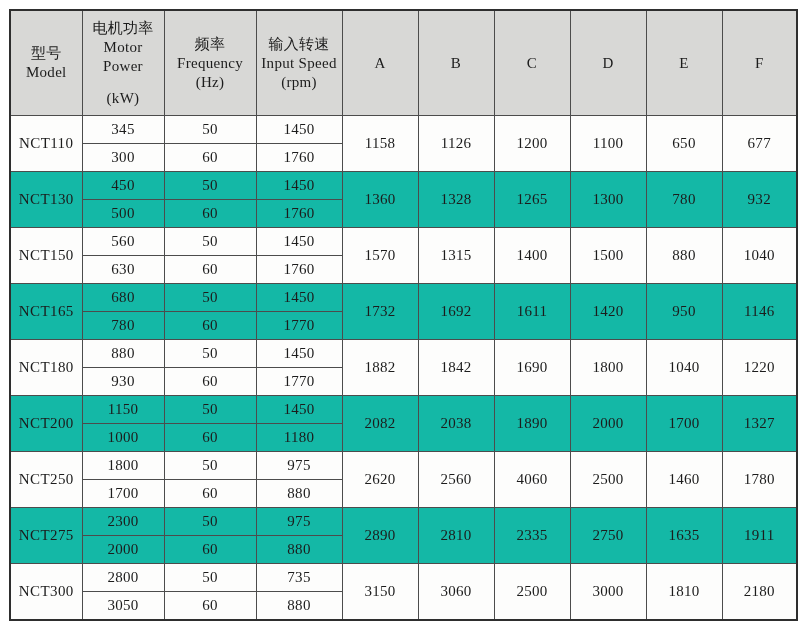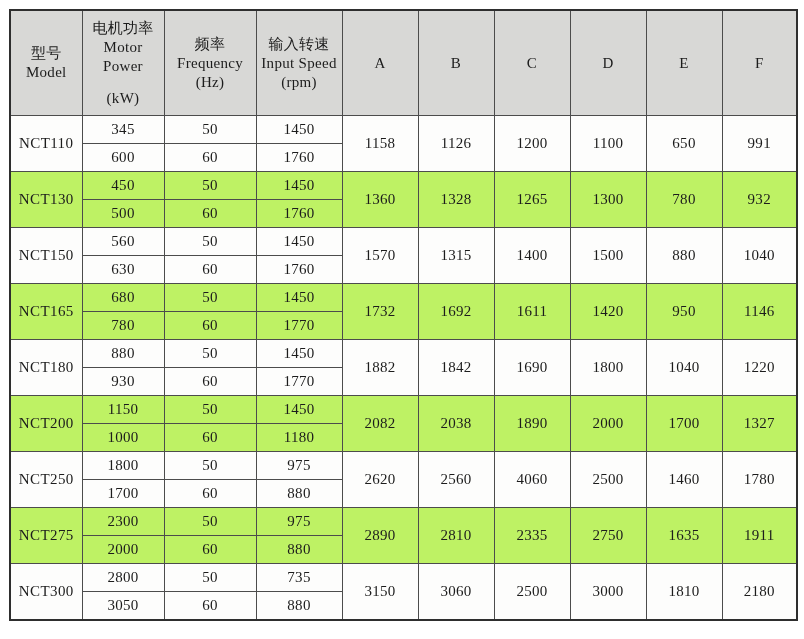--- a/index.html
+++ b/index.html
@@ -32,21 +32,21 @@
   thead th {
     background: #d8d8d6;
     height: 104px;
     line-height: 19px;
   }
   thead th .zh { display: block; font-size: 15px; }
   thead th .en { display: block; font-size: 15px; }
   thead th .unit { display: block; font-size: 15px; }
   thead th .unit-gap { margin-top: 13px; }
   tbody td { height: 27px; background: #fdfdfc; }
-  tbody tr.alt td { background: #bef264; }
+  tbody tr.alt td { background: #14b8a6; }
   td.model-cell { letter-spacing: 0.4px; font-family: Liberation Serif, serif; }
 </style>
 </head>
 <body>
 
 <table class="spec-table">
   <colgroup>
     <col style="width:72px">
       <col style="width:82px">
       <col style="width:92px">
@@ -92,24 +92,24 @@
     <tr>
       <td class="model-cell" rowspan="2">NCT110</td>
       <td>345</td>
       <td>50</td>
       <td>1450</td>
       <td rowspan="2">1158</td>
       <td rowspan="2">1126</td>
       <td rowspan="2">1200</td>
       <td rowspan="2">1100</td>
       <td rowspan="2">650</td>
-      <td rowspan="2">991</td>
-    </tr>
-    <tr>
-      <td>600</td>
+      <td rowspan="2">677</td>
+    </tr>
+    <tr>
+      <td>300</td>
       <td>60</td>
       <td>1760</td>
     </tr>
 
     <tr class="alt">
       <td class="model-cell" rowspan="2">NCT130</td>
       <td>450</td>
       <td>50</td>
       <td>1450</td>
       <td rowspan="2">1360</td>

